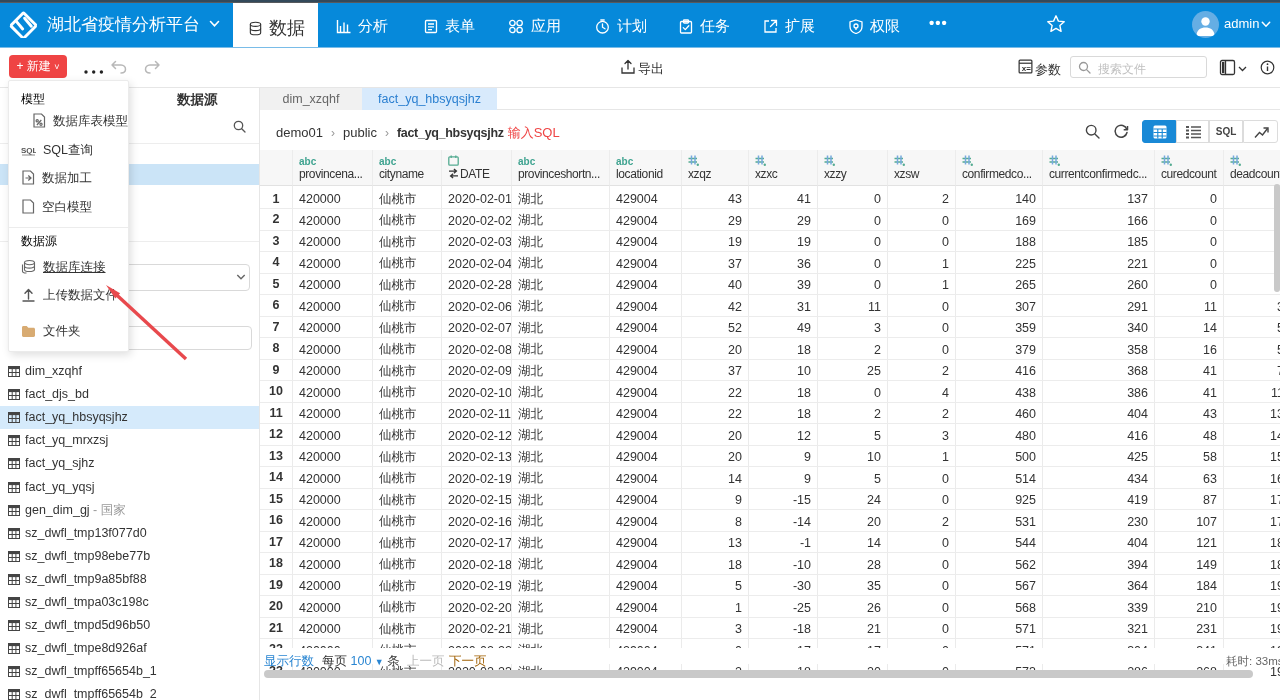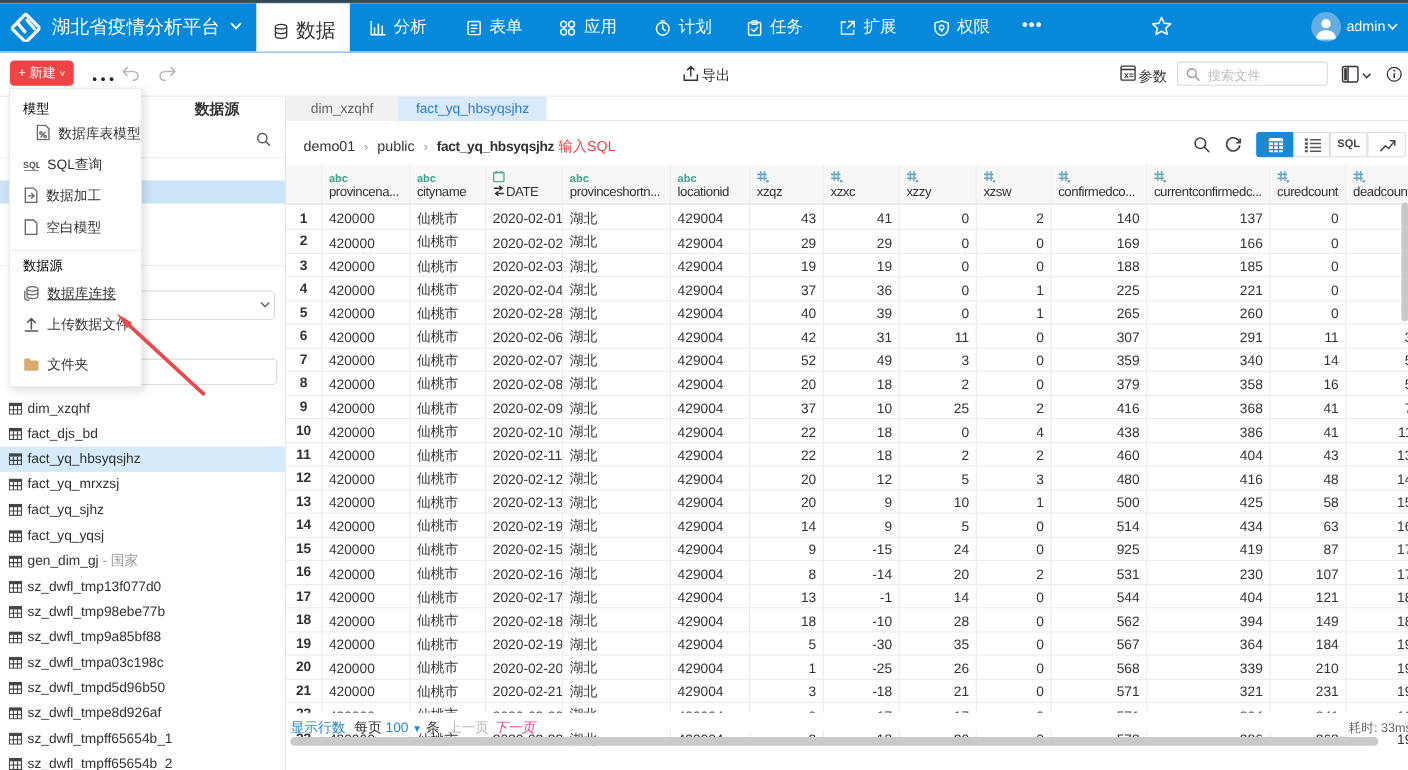--- a/index.html
+++ b/index.html
@@ -830,21 +830,21 @@
           </tr>
         </tbody>
       </table>
     </div>
   <div class="abs" id="hscroll"></div>
   <div class="abs" id="vscroll"></div>
   <div class="abs" id="footer">
     <span class="f" style="left:4px;color:#2a86d2;">显示行数</span>
     <span class="f" style="left:62px;color:#333;">每页 <span style="color:#2a86d2;">100 <span style="font-size:9px">▼</span></span> 条</span>
     <span class="f" style="left:147px;color:#bbb;">上一页</span>
-    <span class="f" style="left:189px;color:#ec4899;font-style:italic;">下一页</span>
+    <span class="f" style="left:189px;color:#a16207;">下一页</span>
     <span class="f" style="left:966px;color:#666;font-size:11.5px;top:6px;">耗时: 33ms</span>
   </div>
 
   <div class="abs" id="dropdown">
     <div class="ddlabel" style="top:10px;">模型</div>
     <div class="dditem" style="top:26px;text-align:right;"><svg width="14" height="15" viewBox="0 0 14 15">
           <g stroke="#666" stroke-width="1.2" fill="none">
             <path d="M2 1 H9.5 L12.5 4 V14 H2 Z"></path>
             <circle cx="5.2" cy="7.8" r="1.1"></circle>
             <circle cx="9" cy="11.2" r="1.1"></circle>

